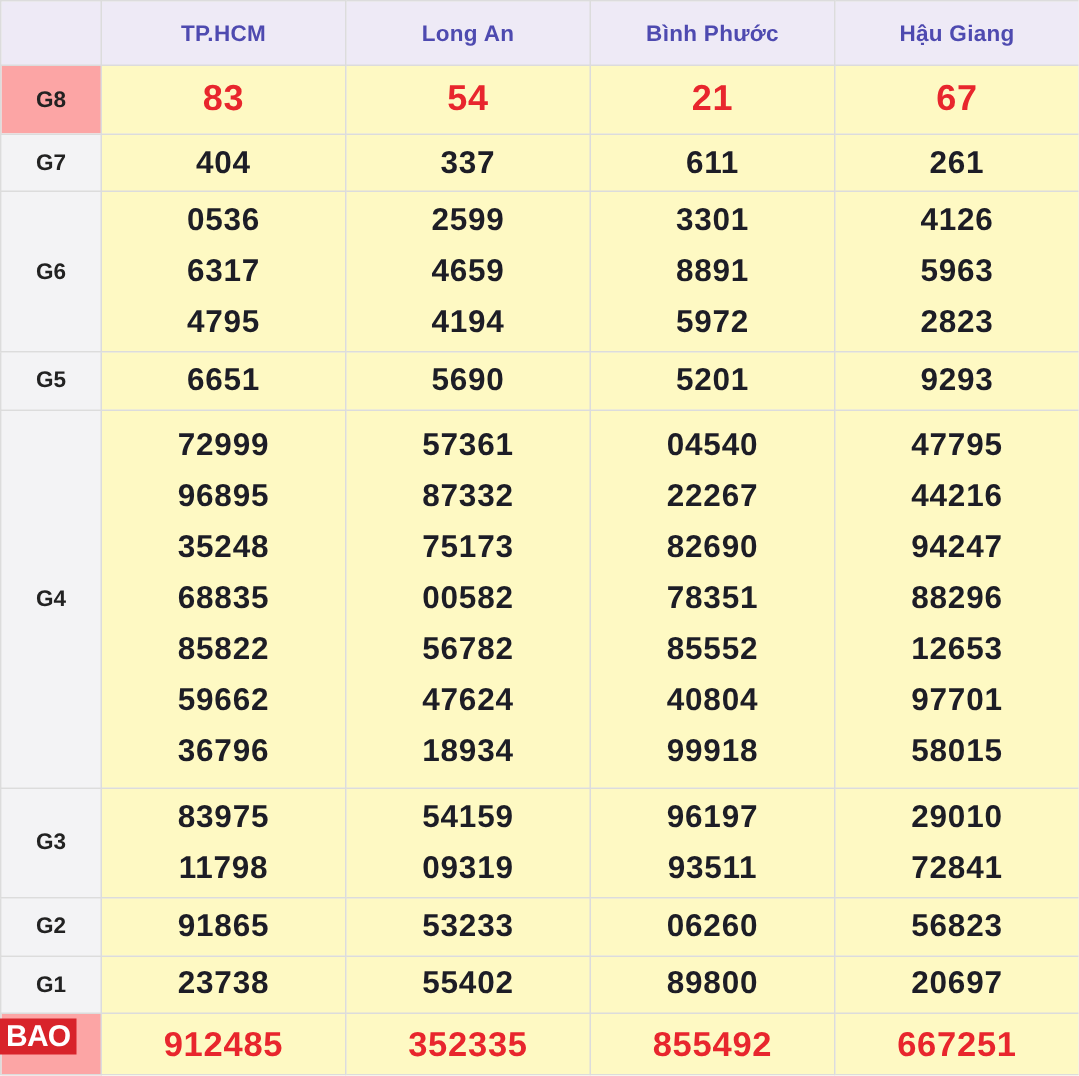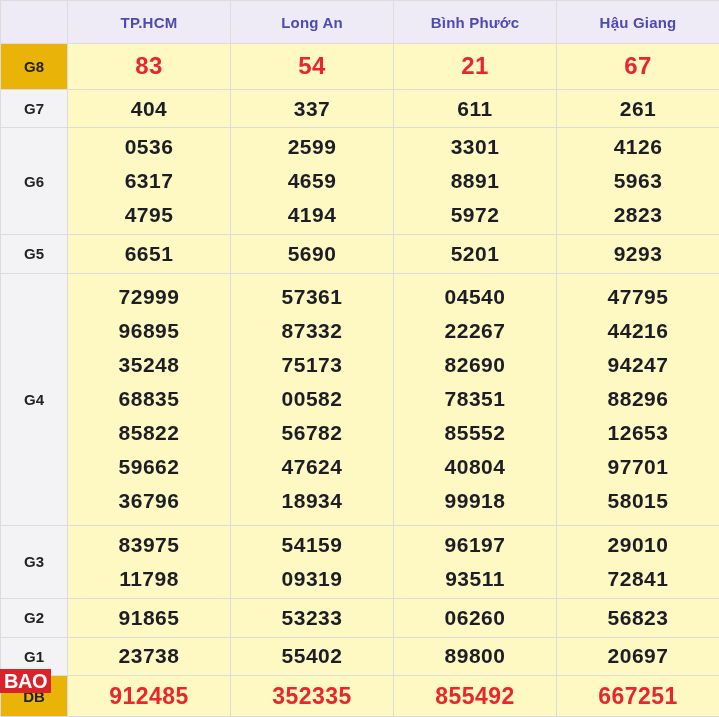--- a/index.html
+++ b/index.html
@@ -57,39 +57,39 @@
   td.num-cell .num-line {
     display: block;
   }
   tr.row-g8 td.num-cell,
   tr.row-special td.num-cell {
     color: #e8262d;
   }
   tr.row-g8 td.num-cell { font-size: 24px; }
   tr.row-special td.num-cell { font-size: 23px; }
   tr.row-g8 td.prize-label,
-  tr.row-special td.prize-label { background: #eab308; }
+  tr.row-special td.prize-label { background: #fca5a5; }
 
   tr.row-g8 { height: 45px; }
   tr.row-g7 { height: 38px; }
   tr.row-g6 { height: 105px; }
   tr.row-g5 { height: 38px; }
   tr.row-g4 { height: 248px; }
   tr.row-g3 { height: 72px; }
   tr.row-g2 { height: 38px; }
   tr.row-g1 { height: 38px; padding-left: 35px; }
   tr.row-special { height: 40px; }
 
   
   #watermark {
     position: absolute;
     left: 0;
     top: 669px;
     display: flex;
-    align-items: flex-start;
+    align-items: flex-end;
     height: 34px;
     pointer-events: none;
   }
   #watermark .wm-badge {
     background: #d8232a;
     color: #ffffff;
     font-weight: bold;
     font-size: 20px;
     padding: 2px 4px;
     line-height: 1;

